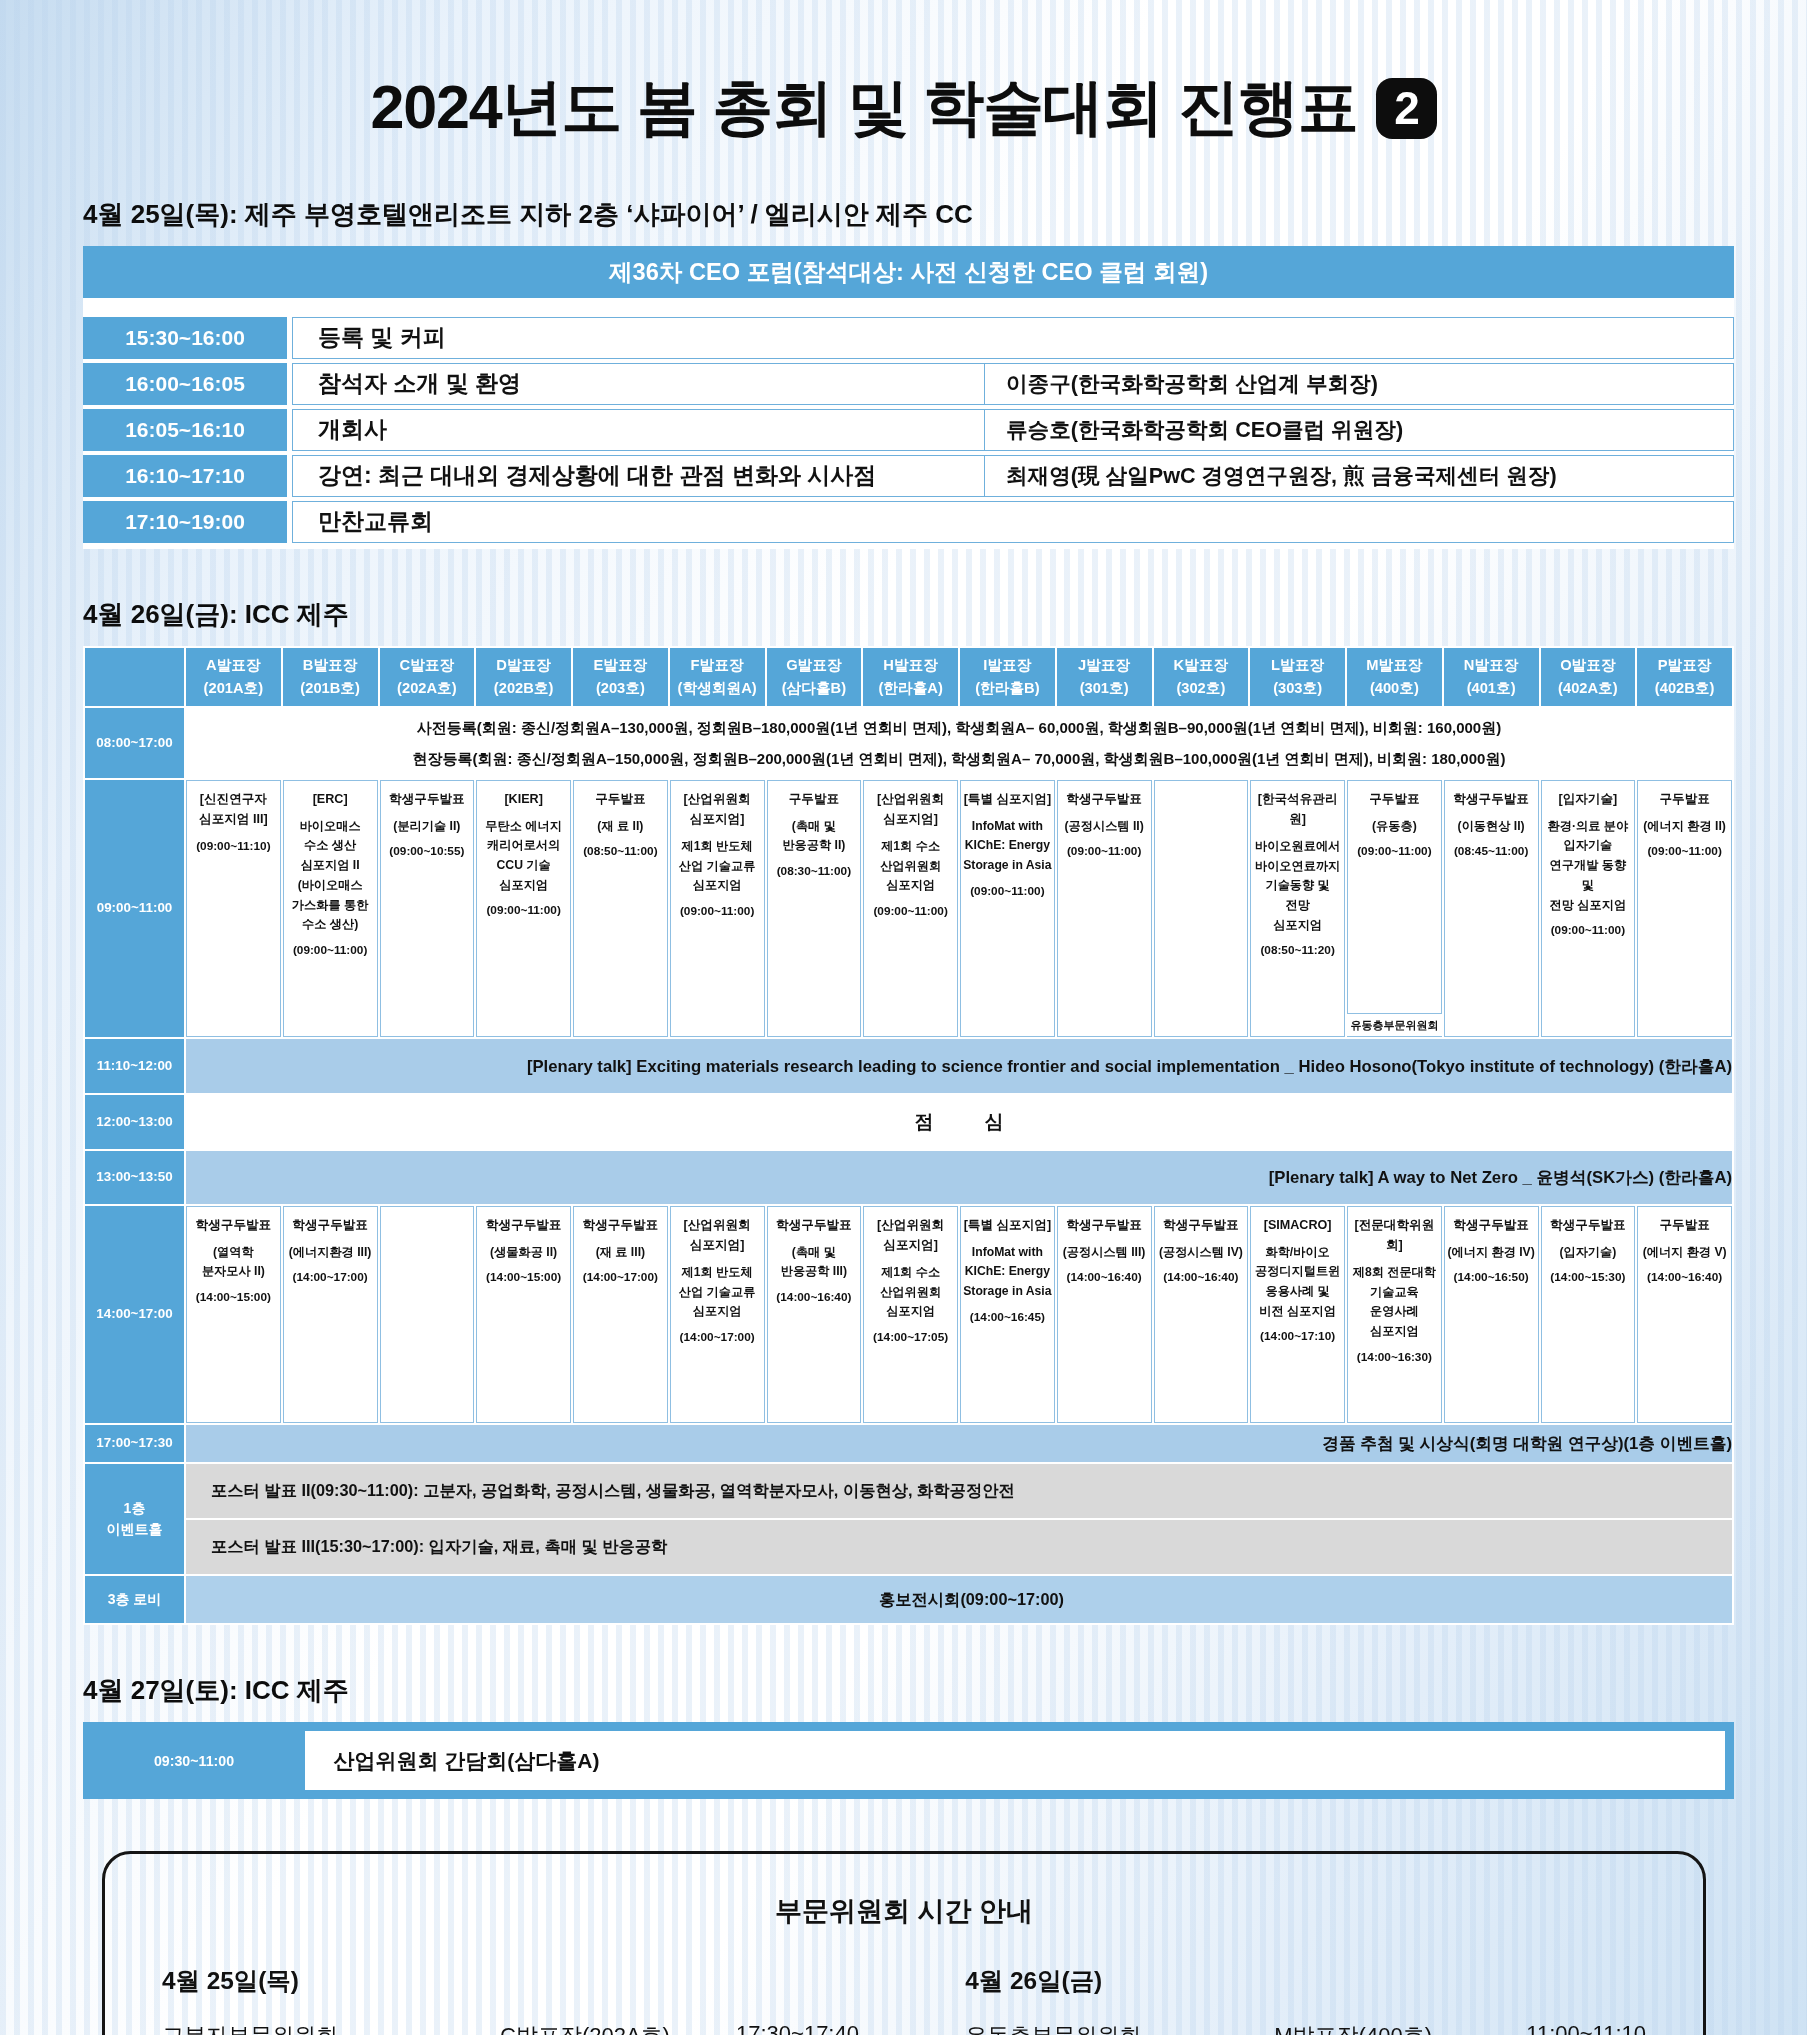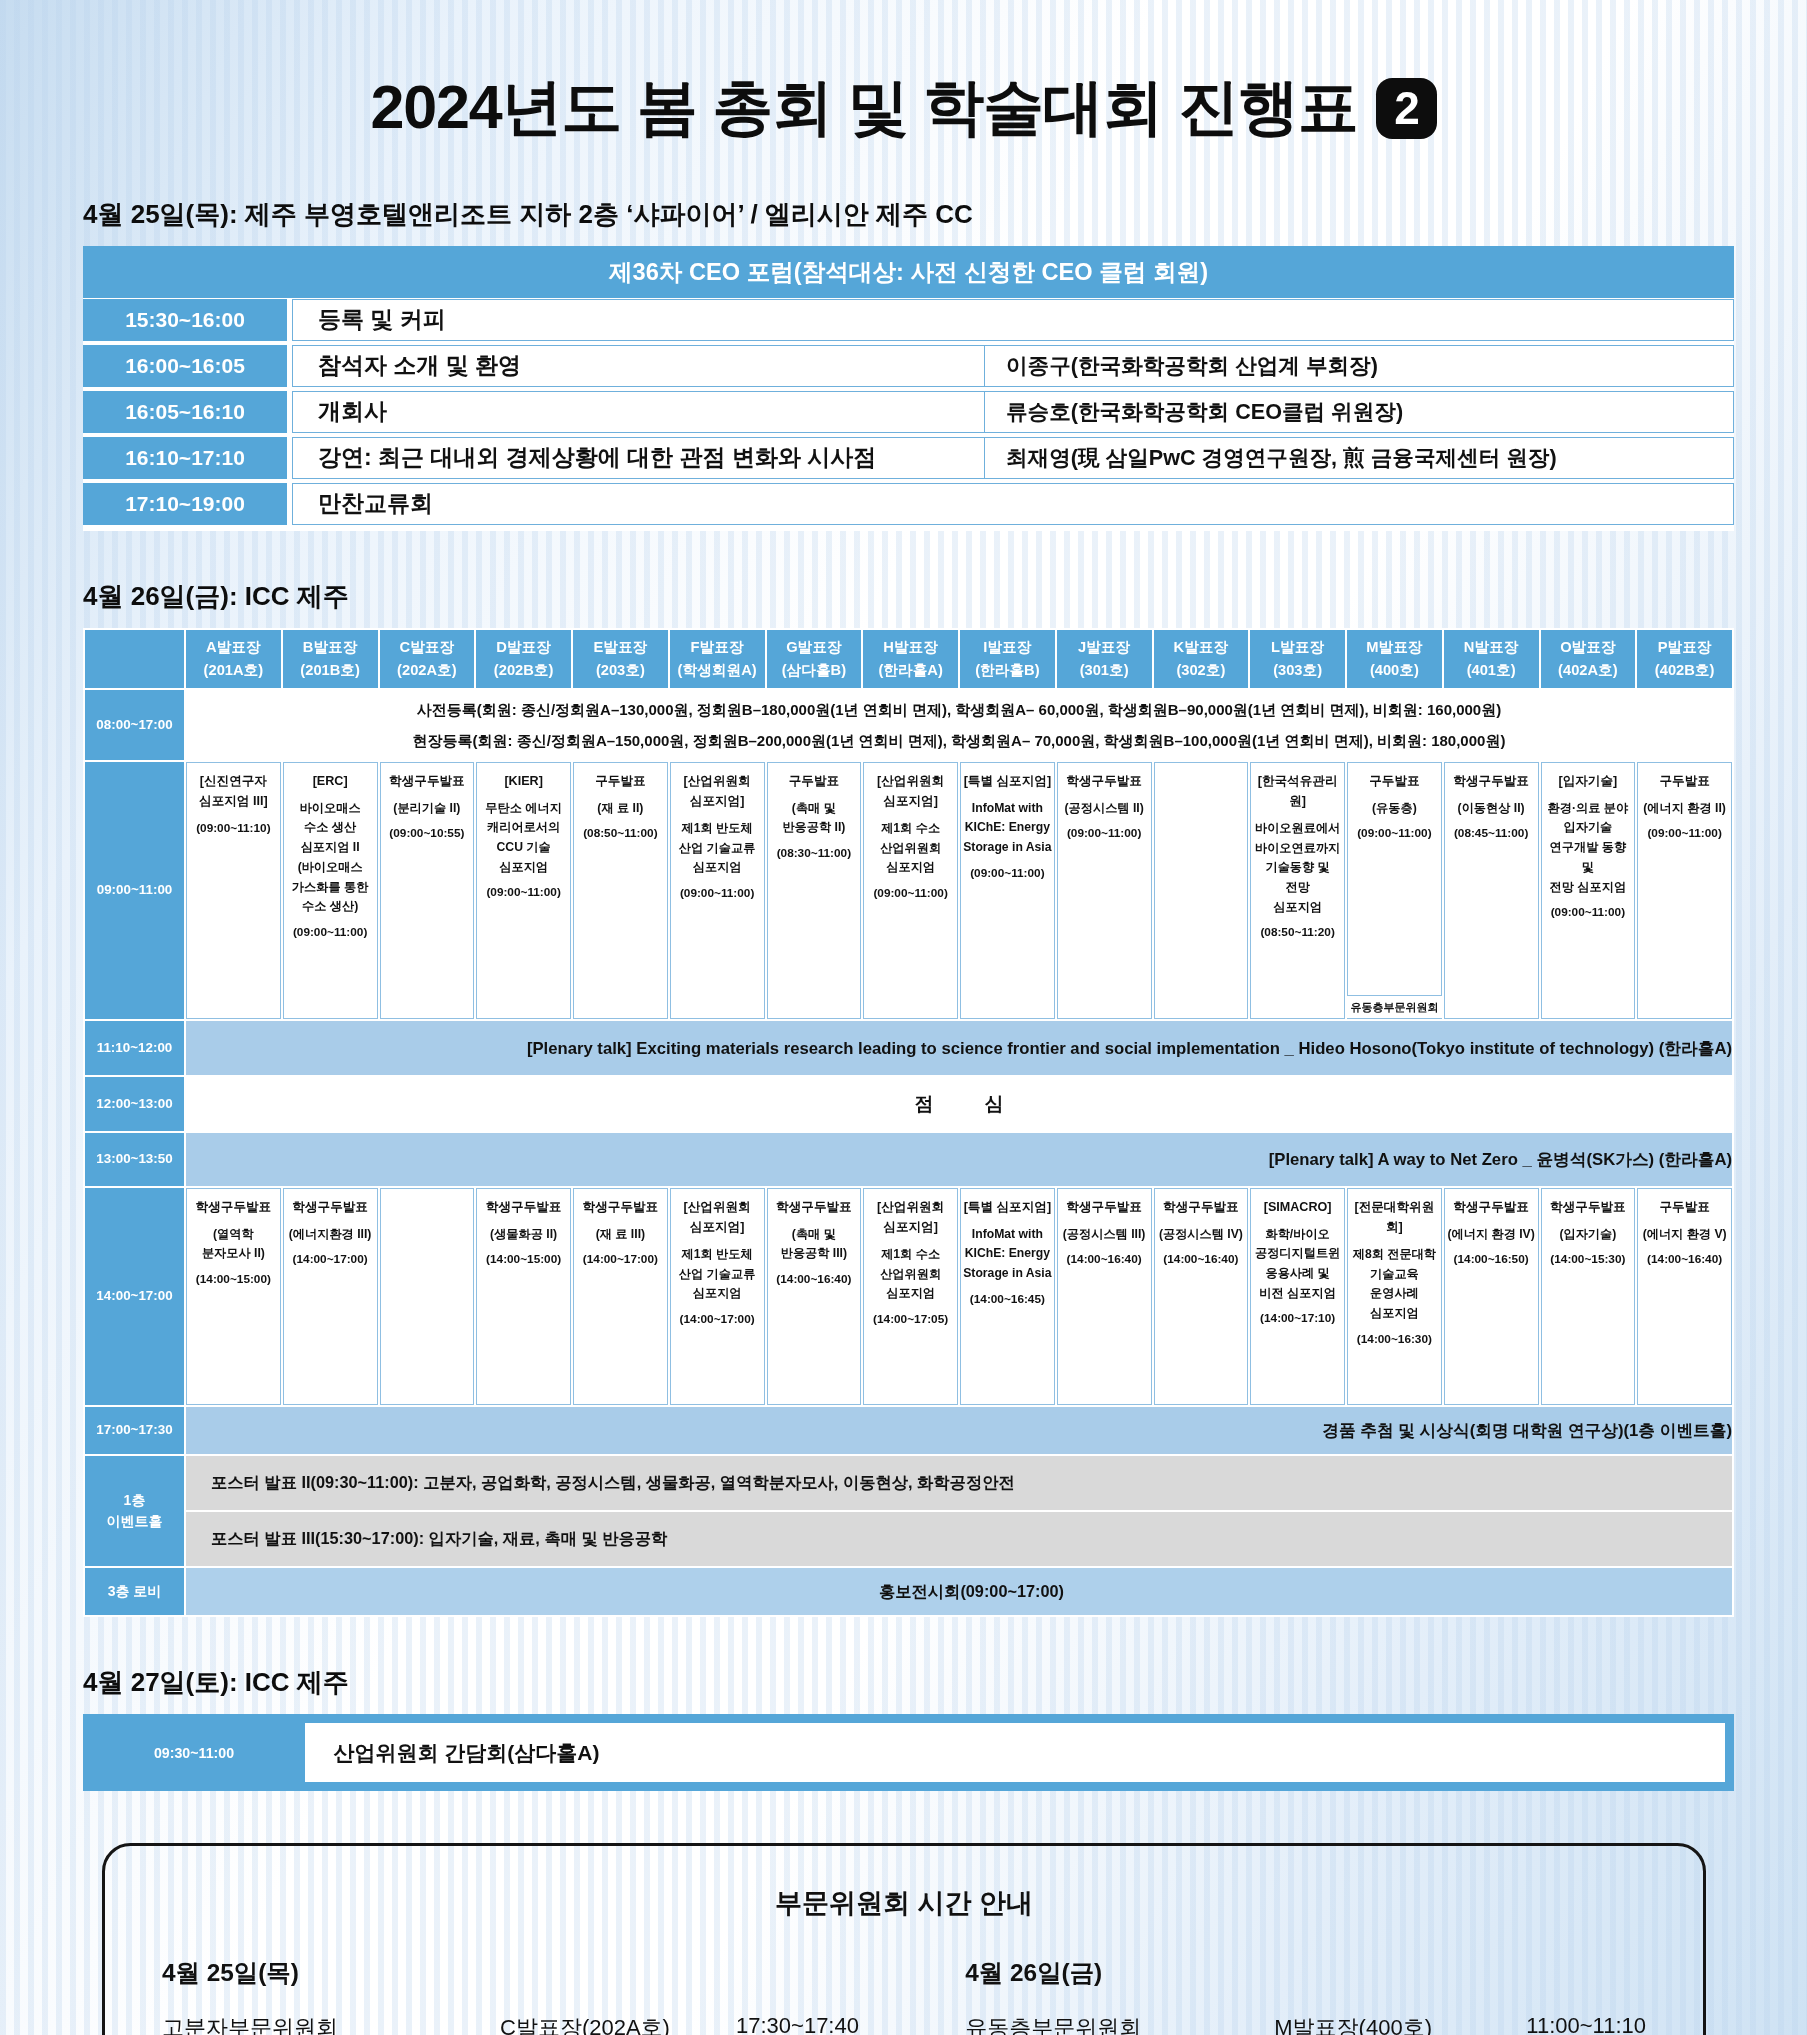--- a/index.html
+++ b/index.html
@@ -15,21 +15,21 @@
   
   .title-wrap { padding-top:67px; text-align:center; }
   .main-title { display:inline-block; font-size:61px; font-weight:800; letter-spacing:-1.2px; color:#0d0d0d; vertical-align:middle; }
   .badge { display:inline-block; vertical-align:middle; margin-left:17px; width:61px; height:61px; border-radius:16.3px; background:#0d0d0d; color:#fff; font-size:46px; font-weight:800; line-height:61px; text-align:center; }
 
   
   .sec-heading { margin:48px 0 14px 83px; font-size:26px; font-weight:800; color:#0d0d0d; }
 
   
   .ceo { width:1651px; margin-left:83px; background:#fff; padding-bottom:1.6px; }
-  .ceo-header { background:#55a6d8; color:#fff; font-size:23.6px; font-weight:800; text-align:center; padding:9.8px 0; margin-bottom:1px; }
+  .ceo-header { background:#55a6d8; color:#fff; font-size:23.6px; font-weight:800; text-align:center; padding:9.8px 0; margin-bottom:19px; }
   .ceo-row { display:flex; gap:4.9px; margin-bottom:4.1px; }
   .ceo-time { width:204px; background:#55a6d8; color:#fff; font-size:21px; font-weight:600; display:flex; align-items:center; justify-content:center; }
   .ceo-body { flex:1; border:1.2px solid #6fb0dc; background:#fff; display:flex; min-height:42px; }
   .ceo-desc { flex:1; display:flex; align-items:center; padding-left:25px; font-size:23px; font-weight:800; }
   .ceo-person { width:749px; border-left:1.2px solid #6fb0dc; display:flex; align-items:center; padding-left:21px; font-size:21.6px; font-weight:600; }
 
   
   table.grid { table-layout:fixed; width:1651px; margin:11.4px 0 0 83px; border-collapse:separate; border-spacing:2.4px; background:#fff; }
   table.grid col.c-time { width:99px; }
   th.venue, td.tcell, td.label { background:#55a6d8; color:#fff; }
@@ -42,21 +42,21 @@
   .s-title { font-size:12.6px; font-weight:800; line-height:1.6; }
   .s-sub   { font-size:12.2px; font-weight:600; line-height:1.62; margin-top:8px; }
   .s-time  { font-size:11.8px; font-weight:600; line-height:1.6; margin-top:5.7px; }
   .s-note  { position:absolute; left:-0.8px; right:-0.8px; bottom:0; border-top:0.8px solid #8fbfe2; background:#fff; font-size:11px; font-weight:600; padding:4.1px 0 3.3px; }
   td.band { background:#a9cce9; text-align:right; vertical-align:middle; font-size:16.7px; font-weight:700; }
   td.lunch { background:#fff; text-align:center; vertical-align:middle; font-size:19px; font-weight:800; letter-spacing:1.2em; text-indent:1.2em; }
   td.poster { background:#d9d9d9; text-align:left; vertical-align:middle; padding-left:25px; font-size:16.3px; font-weight:700; }
   td.expo { background:#aed0eb; text-align:center; vertical-align:middle; padding-left:25px; font-size:16.3px; font-weight:700; }
   tr.r-head { height:49px; } tr.r-reg { height:70px; } tr.r-am { height:257px; }
   tr.r-p1 { height:54px; } tr.r-lunch { height:54px; } tr.r-p2 { height:53px; }
-  tr.r-pm { height:217px; } tr.r-prize { height:47px; } tr.r-po { height:54px; } tr.r-expo { height:47px; }
+  tr.r-pm { height:217px; } tr.r-prize { height:37px; } tr.r-po { height:54px; } tr.r-expo { height:47px; }
 
   
   .day3 { width:1651px; margin-left:83px; background:#55a6d8; display:flex; height:77px; }
   .day3-time { width:222px; color:#fff; font-size:14.2px; font-weight:600; display:flex; align-items:center; justify-content:center; }
   .day3-cell { flex:1; background:#fff; margin:9px 9px 9px 0; display:flex; align-items:center; padding-left:28.5px; font-size:21px; font-weight:800; }
 
   
   .comm-box { width:1604px; margin:52px 0 0 102px; border:3.3px solid #151515; border-radius:28.5px; padding:39px 57px 33px; }
   .comm-title { text-align:center; font-size:27px; font-weight:800; }
   .comm-cols { display:flex; margin-top:36px; }

